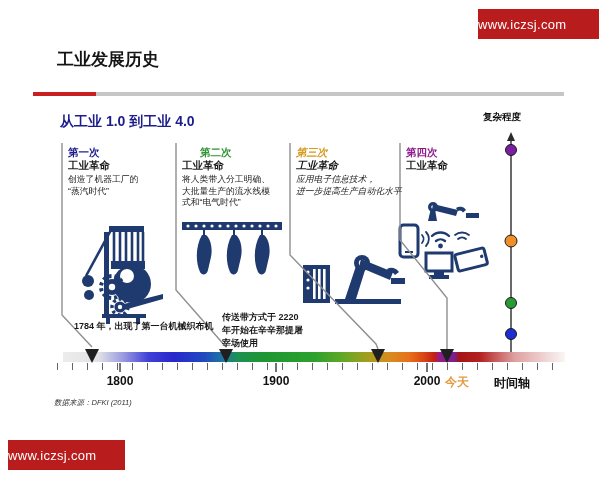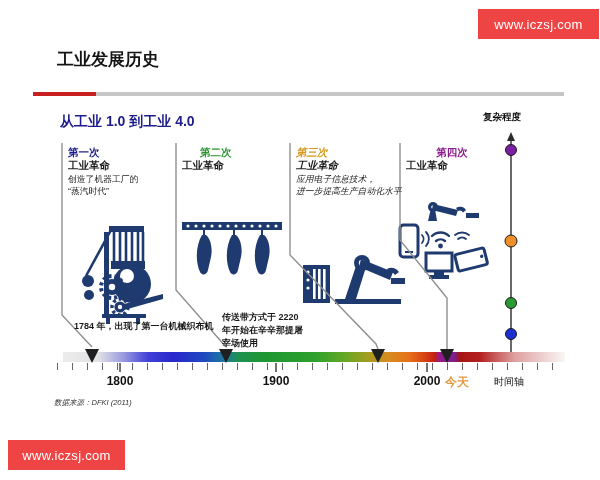--- a/index.html
+++ b/index.html
@@ -1,54 +1,54 @@
 <!DOCTYPE html>
 <html><head>
 <meta charset="utf-8">
 <style>
   html,body{margin:0;padding:0;background:#ffffff;}
   .stage{
     position:relative;width:600px;height:480px;overflow:hidden;background:#ffffff;
     font-family:"Liberation Sans","DejaVu Sans",sans-serif;color:#1a1a1a;
   }
   .abs{position:absolute;}
-  .wm{background:#ef4444;color:#ffffff;display:flex;align-items:center;justify-content:center;
+  .wm{background:#b91c1c;color:#ffffff;display:flex;align-items:center;justify-content:flex-start;
       font-size:13px;letter-spacing:.3px;}
   .wm-top{left:478px;top:9px;width:121px;height:30px;}
   .wm-bottom{left:8px;top:440px;width:117px;height:30px;}
   .page-title{left:57px;top:48px;font-size:17px;font-weight:bold;color:#141414;}
   .divider{left:33px;top:92px;width:531px;height:4px;background:#c6c6c6;}
   .divider-red{left:0;top:0;width:63px;height:4px;background:#c82020;position:absolute;}
   .subtitle{left:60px;top:113px;font-size:14px;font-weight:bold;color:#1c1c8c;}
   .cx-label{left:483px;top:111px;width:60px;font-size:9.5px;font-weight:bold;color:#111;}
   .col{top:146px;z-index:3;}
   .col .rev-name{font-size:10.5px;font-weight:bold;line-height:1.2;}
   .col .rev-title{font-size:10.5px;font-weight:bold;color:#1a1a1a;line-height:1.2;}
   .col .rev-desc{margin-top:3px;font-size:8.8px;line-height:1.3;color:#222;white-space:pre-line;}
   .col1{left:68px;width:102px;}  .col1 .rev-name{color:#1c1c8c;}
   .col2{left:182px;width:106px;} .col2 .rev-name{color:#2e9434;margin-left:18px;}
   .col3{left:296px;width:110px;font-style:italic;} .col3 .rev-name{color:#d49a1e;}
-  .col4{left:406px;width:92px;}  .col4 .rev-name{color:#8c1a8c;text-align:center;}
+  .col4{left:406px;width:92px;}  .col4 .rev-name{color:#8c1a8c;}
   .note{font-size:9px;font-weight:bold;color:#1a1a1a;white-space:pre-line;z-index:3;line-height:1.45;}
   .note1{left:74px;top:320px;width:165px;}
   .note2{left:222px;top:311px;width:100px;}
   .note3{left:322px;top:305px;width:145px;font-size:9.5px;line-height:1.75;}
   .overlay{left:0;top:0;width:600px;height:480px;z-index:2;pointer-events:none;}
   .band{left:63px;top:352px;width:502px;height:10px;z-index:1;
     background:linear-gradient(to right,
       #ececec 0%,#e2e2e6 7%,#9a9ae0 12%,#4040d8 17%,#2828cc 22%,#2048c0 28%,
       #1e78a0 32%,#1e9150 35%,#1e9632 40%,#2da02d 50%,#64a825 56%,#a89c1e 61%,
       #d88c1e 65%,#e6701a 69%,#d84414 72%,#c32013 74%,#941b8e 75%,#7a1f8e 78%,
       #a51414 79%,#b42020 83%,#dfa0a0 90%,#faf6f6 100%);}
   .ticks{left:57px;top:363px;width:508px;height:7px;z-index:1;
     background:repeating-linear-gradient(to right,#666 0 1px,transparent 1px 15px);}
   .yr{top:374px;font-size:12px;font-weight:bold;color:#111;text-align:center;width:44px;z-index:3;}
   .yr1800{left:98px;} .yr1900{left:254px;} .yr2000{left:405px;}
   .today{left:439px;top:374px;width:36px;font-size:12px;font-weight:bold;color:#e39b43;text-align:center;z-index:3;}
-  .axis-label{left:494px;top:375px;width:56px;font-size:10px;font-weight:normal;color:#111;z-index:3;}
+  .axis-label{left:494px;top:375px;width:56px;font-size:12px;font-weight:bold;color:#111;z-index:3;}
   .source{left:54px;top:398px;font-size:7.5px;color:#333;z-index:3;font-style:italic;}
   .illus{z-index:2;}
 </style>
 </head>
 <body>
 
 <div class="stage">
 
   <div class="abs wm wm-top">
     <span>www.iczsj.com</span>
@@ -67,20 +67,23 @@
 
   <div class="abs col col1">
     <div class="rev-name">第一次</div>
     <div class="rev-title">工业革命</div>
     <div class="rev-desc">创造了机器工厂的
 “蒸汽时代”</div>
   </div>
   <div class="abs col col2">
     <div class="rev-name">第二次</div>
     <div class="rev-title">工业革命</div>
+    <div class="rev-desc">将人类带入分工明确、
+大批量生产的流水线模
+式和“电气时代”</div>
   </div>
   <div class="abs col col3">
     <div class="rev-name">第三次</div>
     <div class="rev-title">工业革命</div>
     <div class="rev-desc">应用电子信息技术，
 进一步提高生产自动化水平</div>
   </div>
   <div class="abs col col4">
     <div class="rev-name">第四次</div>
     <div class="rev-title">工业革命</div>

